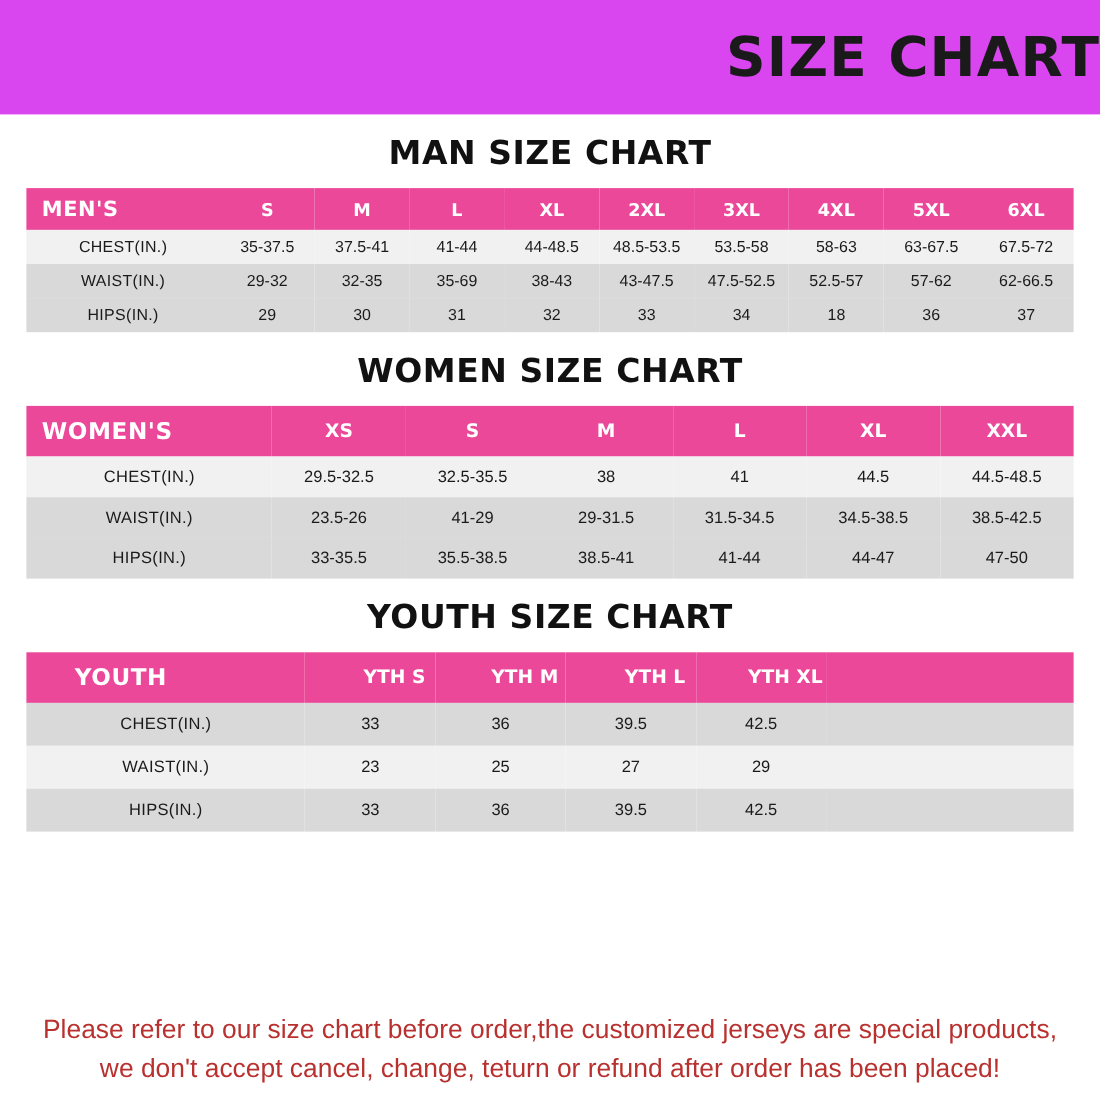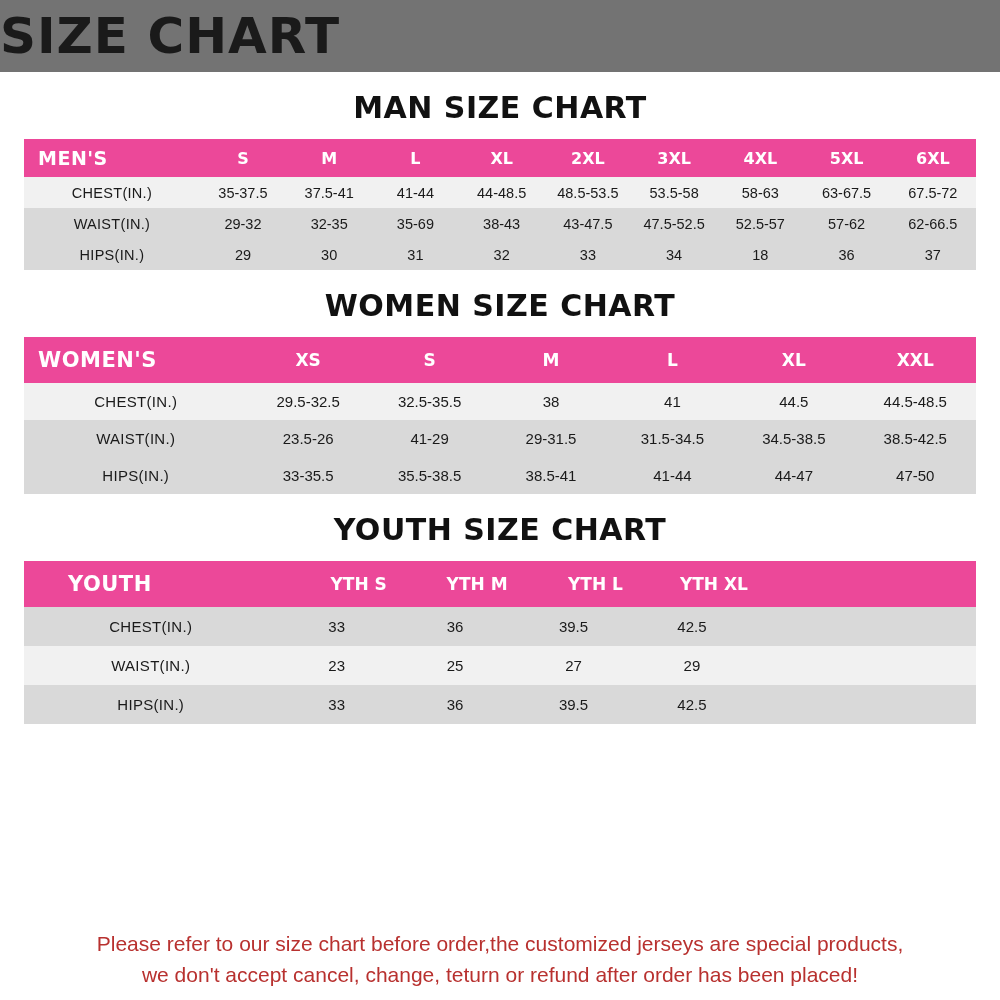--- a/index.html
+++ b/index.html
@@ -17,25 +17,25 @@
     width: 1000px;
     height: 1000px;
     position: relative;
     box-sizing: border-box;
     display: flex;
     flex-direction: column;
   }
 
   
   .banner {
-    background: #737373;
-    height: 72px;
+    background: #d946ef;
+    height: 104px;
     display: flex;
     align-items: center;
-    justify-content: flex-start;
+    justify-content: flex-end;
   }
   .banner-title {
     font-family: "DejaVu Sans", sans-serif;
     font-weight: 700;
     font-size: 50px;
     letter-spacing: 1px;
     color: #1a1a1a;
     text-transform: uppercase;
   }
 
@@ -106,21 +106,21 @@
 
   .tbl-youth tbody tr td { height: 39px; font-size: 15px; }
   .tbl-youth .hdr-row th { height: 46px; font-size: 17px; padding-left: 44px; }
   .tbl-youth .hdr-row th.first { font-size: 21px; }
 
   
   .footer-note {
     padding: 14px 18px 10px 18px;
     text-align: center;
     color: #b8312f;
-    font-size: 21px;
+    font-size: 24px;
     line-height: 1.45;
     font-family: "Liberation Sans", sans-serif;
   }
   .footer-note div { white-space: nowrap; }
 </style>
 </head>
 <body>
 
 <div class="page">
 

